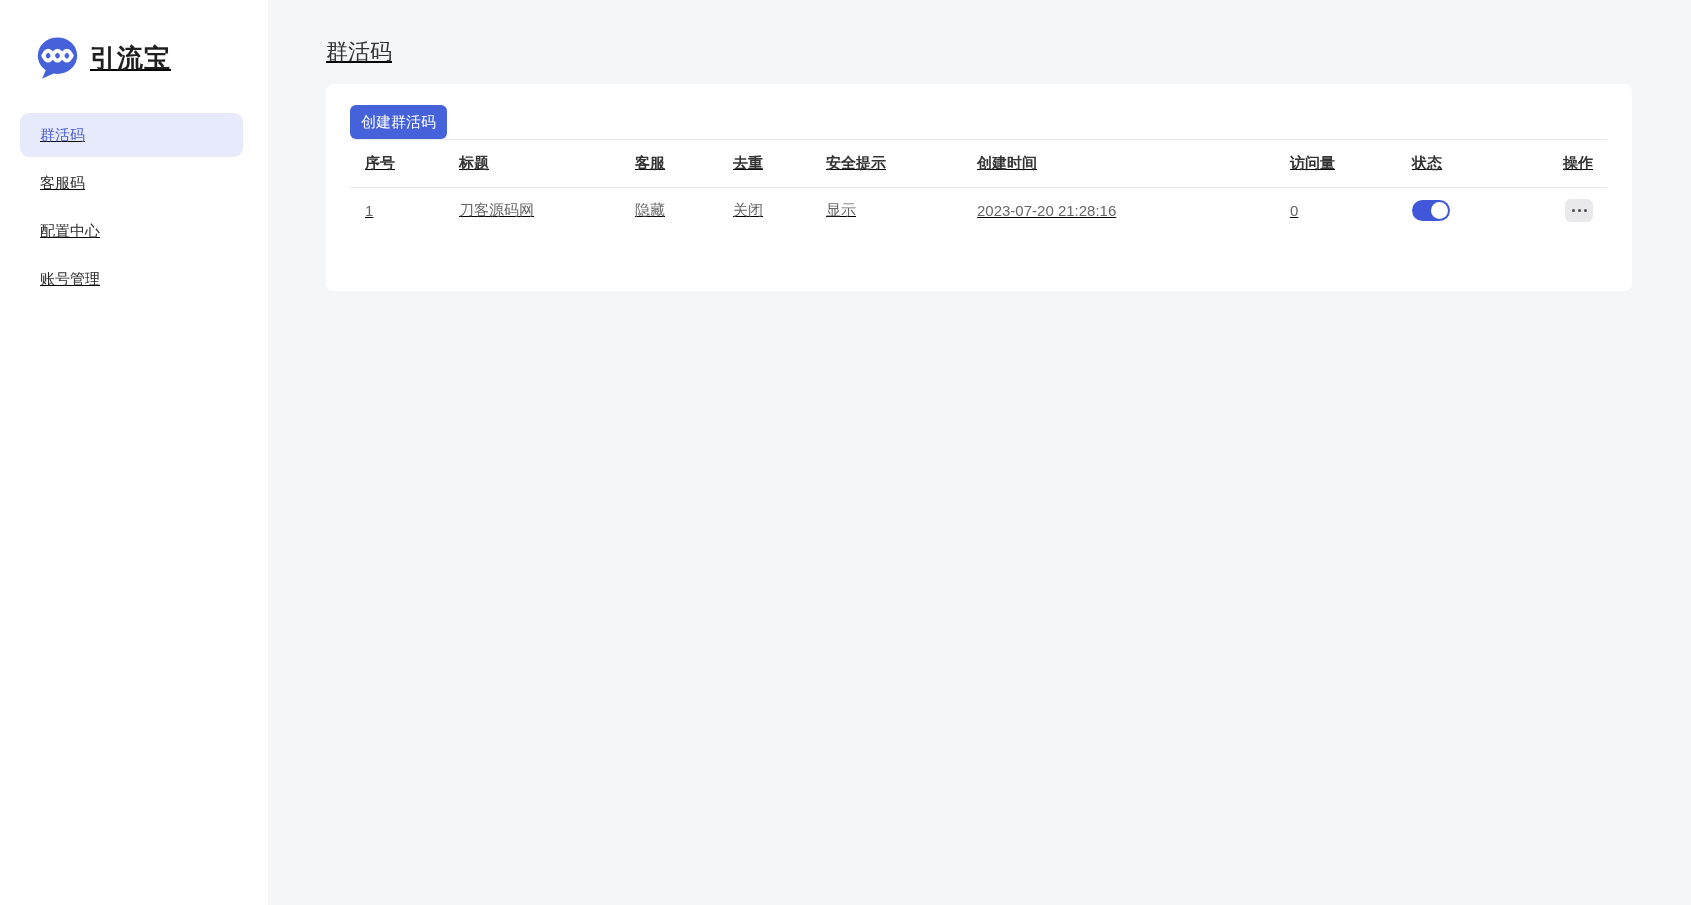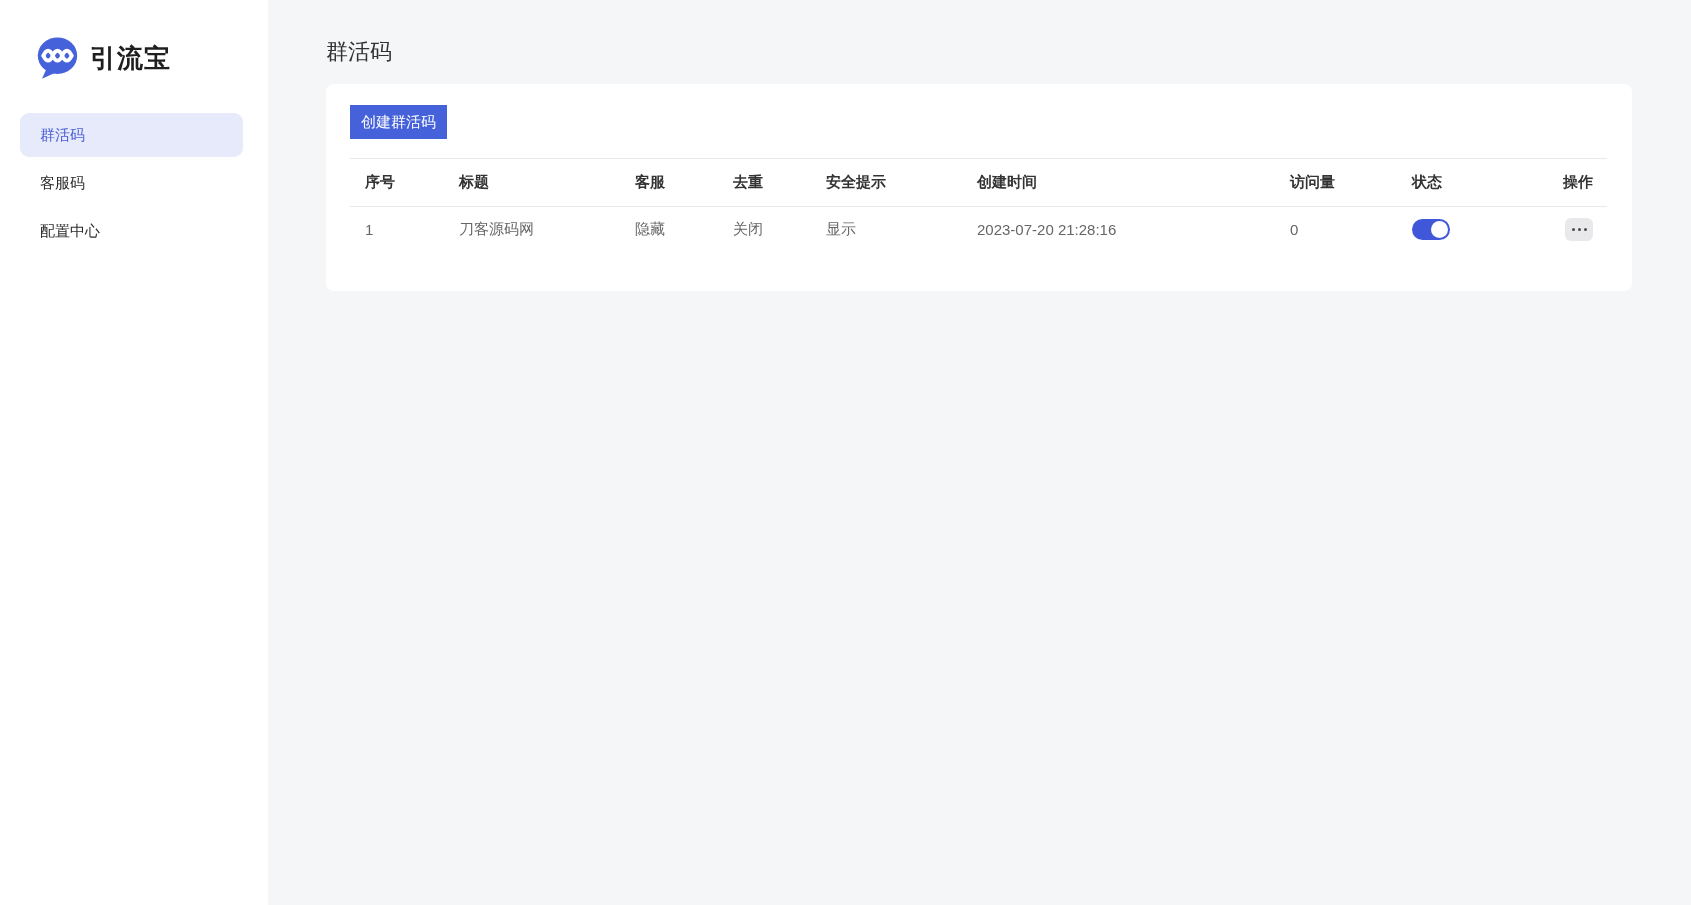--- a/index.html
+++ b/index.html
@@ -2,21 +2,21 @@
 <html><head>
 <meta charset="utf-8">
 <style>
   * { margin: 0; padding: 0; box-sizing: border-box; }
   html, body {
     width: 1691px; height: 905px;
     font-family: "Liberation Sans", "DejaVu Sans", sans-serif;
     background: #f5f6f8;
     overflow: hidden;
   }
-  .app { display: flex; width: 1691px; height: 905px; }
+  .app { display: flex; width: 1691px; height: 905px; text-decoration: underline; }
 
   
   .sidebar {
     width: 268px; min-width: 268px; height: 100%;
     background: #ffffff;
   }
   .logo-row {
     display: flex; align-items: center;
     padding: 36px 0 0 35px;
   }
@@ -40,30 +40,30 @@
   .page-title { font-size: 22px; font-weight: 500; color: #323232; line-height: 28px; }
   .card {
     width: 1306px; height: 207px;
     margin-top: 18px;
     background: #ffffff; border-radius: 8px;
     padding: 21px 25px 0 24px;
   }
   .create-btn {
     height: 34px; padding: 0 11px;
     background: #4662da; color: #ffffff;
-    border: none; border-radius: 0;
+    border: none; border-radius: 6px;
     font-size: 15px;
     font-family: inherit;
     cursor: pointer;
     display: inline-flex; align-items: center;
   }
 
   
   table.data-table {
-    width: 1257px; margin-top: 19px;
+    width: 1257px; 
     border-collapse: collapse; table-layout: fixed;
   }
   .data-table thead tr {
     border-top: 1px solid #e7e9ed;
     border-bottom: 1px solid #e7e9ed;
     height: 48px;
   }
   .data-table th {
     text-align: left; padding-left: 15px;
     font-size: 15px; font-weight: 700; color: #333333;
@@ -118,20 +118,21 @@
         <path d="M9,20.5 C12,13.5 16,13.5 19,20.5 C22,27.5 26,27.5 29,20.5 C32,13.5 36,13.5 39,20.5" fill="none" stroke="#ffffff" stroke-width="4.2" stroke-linecap="round"></path>
         <path d="M9,20.5 C12,27.5 16,27.5 19,20.5 C22,13.5 26,13.5 29,20.5 C32,27.5 36,27.5 39,20.5" fill="none" stroke="#ffffff" stroke-width="4.2" stroke-linecap="round"></path>
       </svg>
       <span class="logo-text">引流宝</span>
     </div>
 
     <ul class="menu">
       <li class="menu-item active">群活码</li>
       <li class="menu-item">客服码</li>
       <li class="menu-item">配置中心</li>
+      <li class="menu-item">账号管理</li>
     </ul>
   </aside>
 
   <main class="main">
     <h1 class="page-title">群活码</h1>
 
     <section class="card">
       <button class="create-btn">创建群活码</button>
 
       <table class="data-table">

